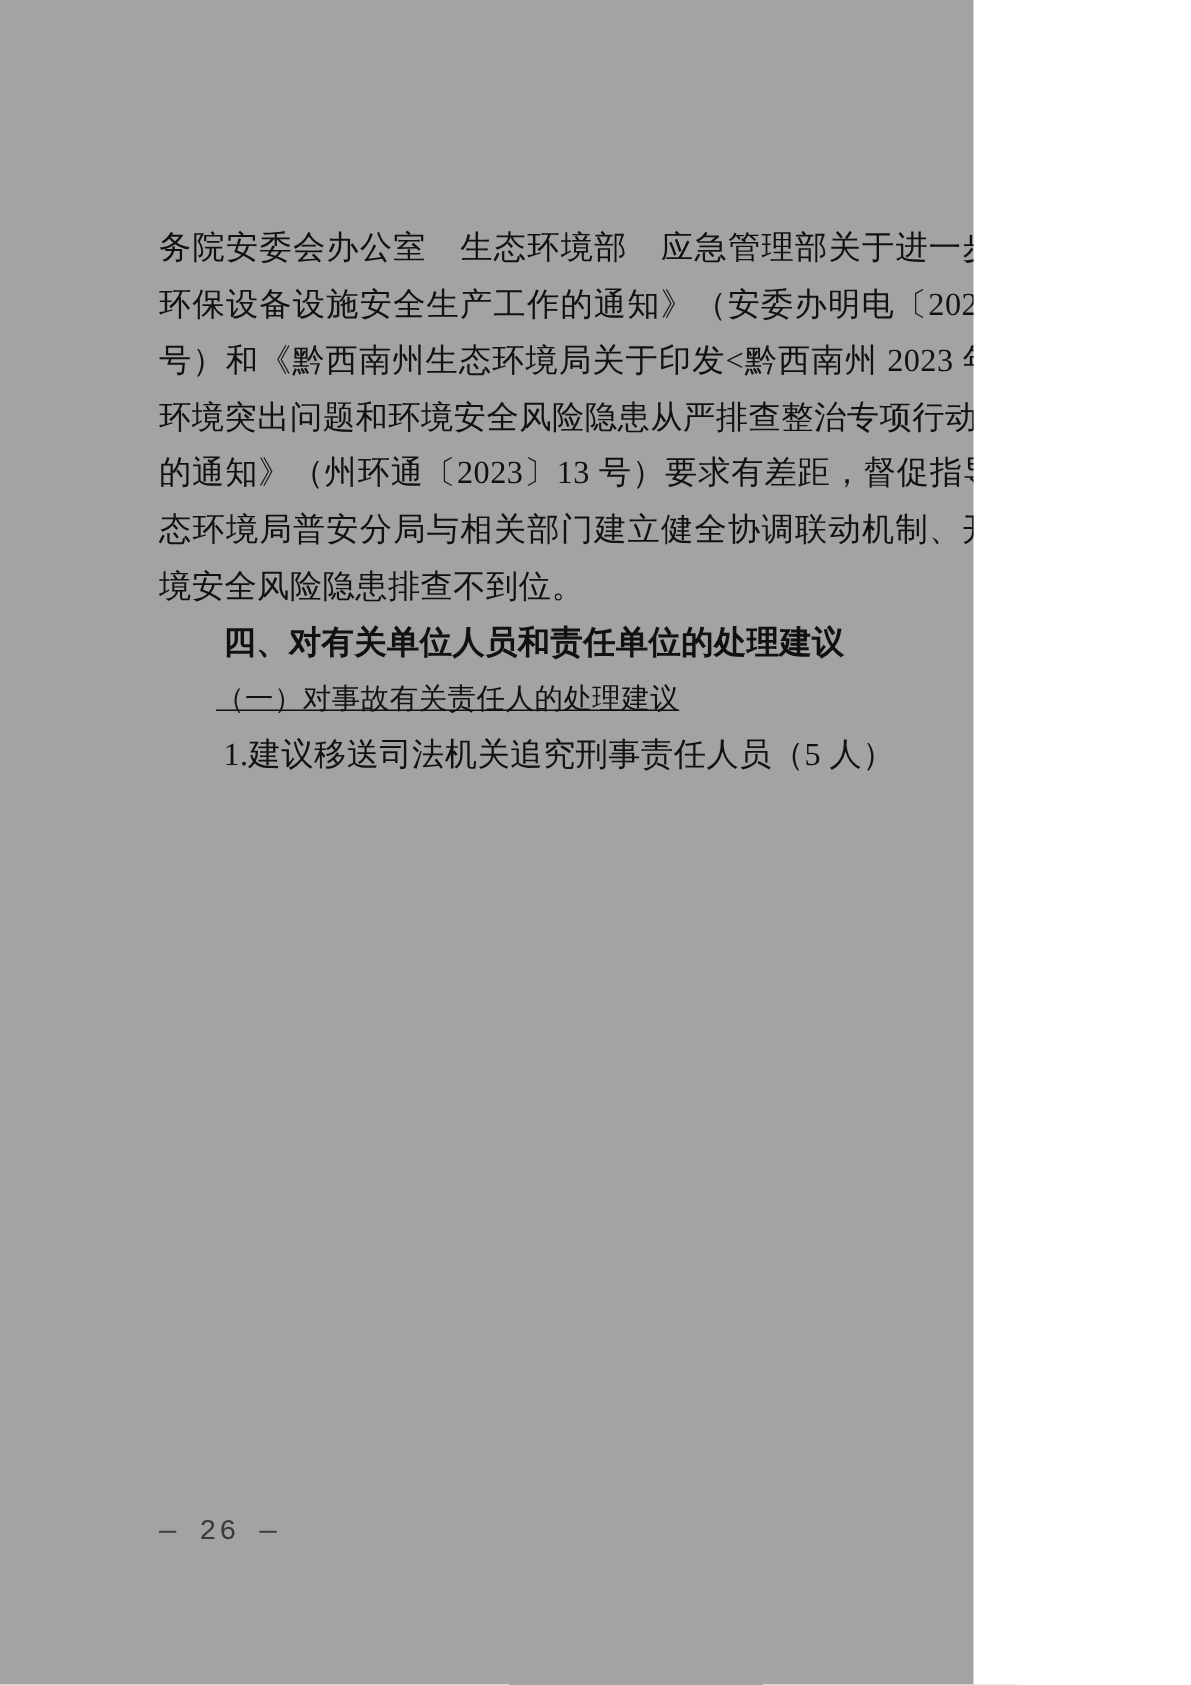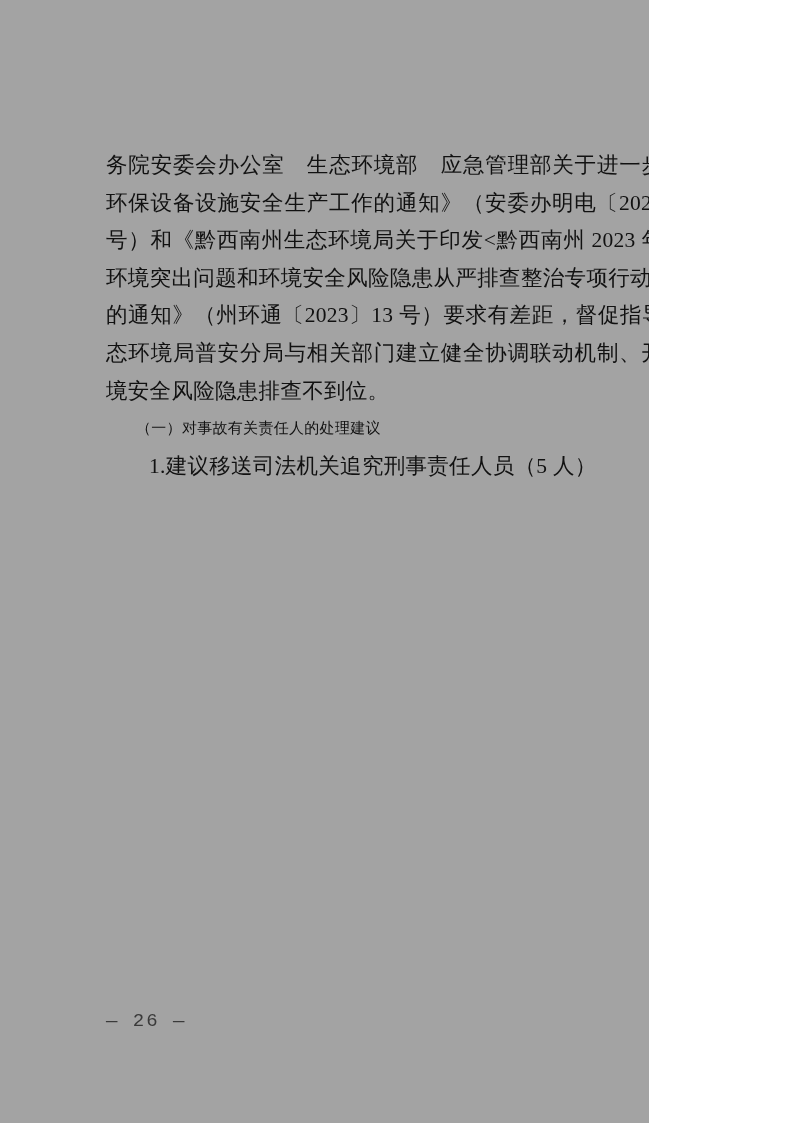--- a/index.html
+++ b/index.html
@@ -33,23 +33,24 @@
     font-family: "Liberation Sans", "DejaVu Sans", sans-serif;
     font-weight: 700;
     text-indent: 2em;
     font-size: 21.5px;
     line-height: 37.6px;
     letter-spacing: 0.3px;
   }
   .heading-kai {
     font-weight: 400;
     text-indent: 2em;
-    font-size: 15px;
+    font-size: 19px;
     line-height: 37.6px;
     letter-spacing: 0.3px;
+    text-decoration: underline;
   }
   .heading-bold {
     font-weight: 400;
     text-indent: 2em;
     font-size: 21.5px;
     line-height: 37.6px;
     letter-spacing: 0.3px;
   }
   .footer {
     position: absolute;
@@ -61,17 +62,18 @@
     letter-spacing: 2px;
     font-family: Liberation Mono, monospace;
   }
 </style>
 </head>
 <body>
 
 <div class="page">
   <div class="content">
     <p class="para no-indent">务院安委会办公室　生态环境部　应急管理部关于进一步加强环保设备设施安全生产工作的通知》（安委办明电〔2022〕17 号）和《黔西南州生态环境局关于印发&lt;黔西南州 2023 年生态环境突出问题和环境安全风险隐患从严排查整治专项行动方案&gt;的通知》（州环通〔2023〕13 号）要求有差距，督促指导州生态环境局普安分局与相关部门建立健全协调联动机制、开展环境安全风险隐患排查不到位。</p>
+    <p class="heading-hei">四、对有关单位人员和责任单位的处理建议</p>
     <p class="heading-kai">（一）对事故有关责任人的处理建议</p>
     <p class="heading-bold">1.建议移送司法机关追究刑事责任人员（5 人）</p>
   </div>
   <div class="footer">— 26 —</div>
 </div>
 
 </body></html>

